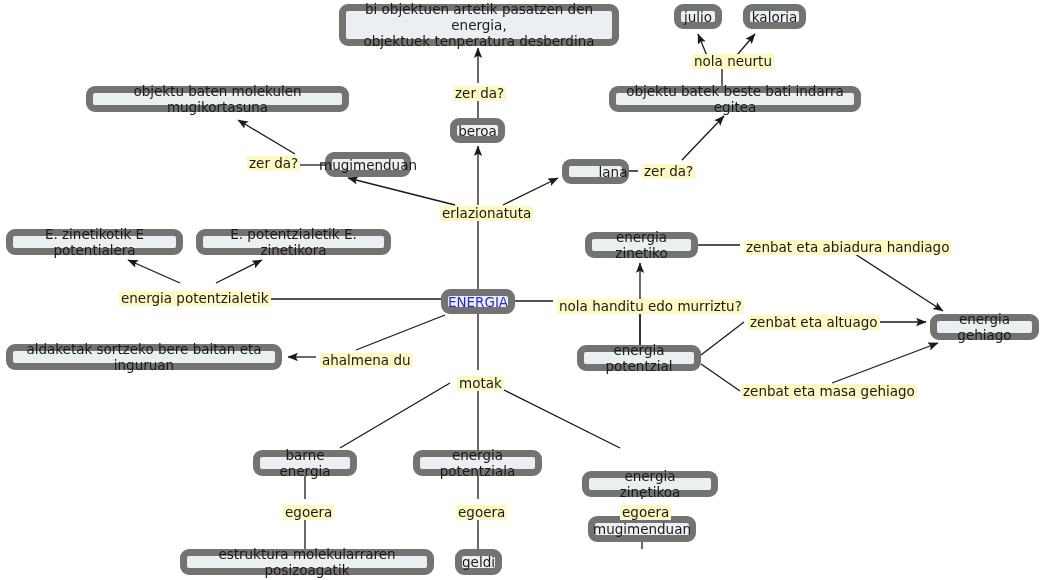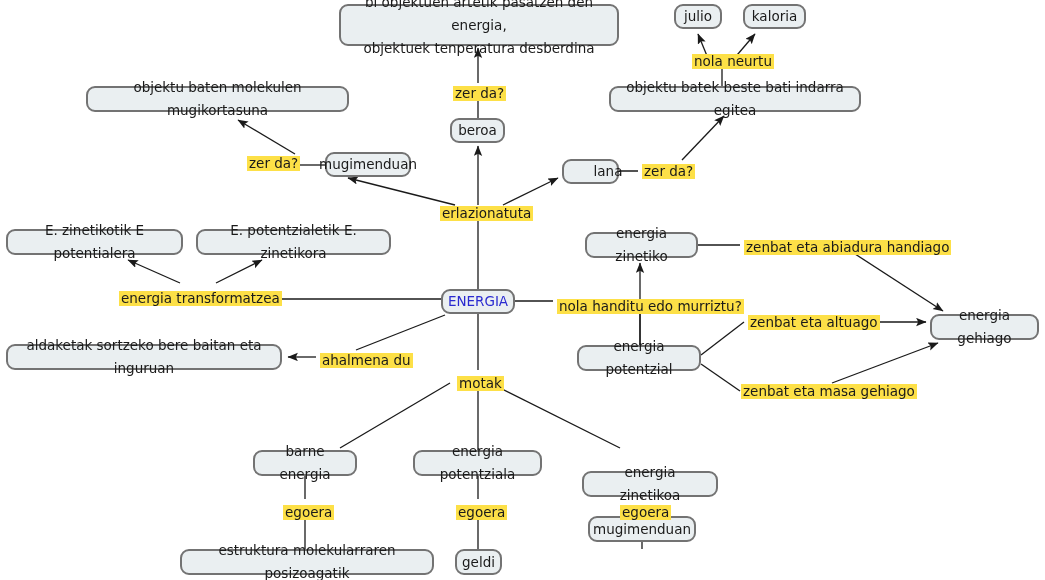--- a/index.html
+++ b/index.html
@@ -22,43 +22,43 @@
     position: absolute;
     left: 0;
     top: 0;
     width: 1045px;
     height: 580px;
   }
   .node {
     position: absolute;
     box-sizing: border-box;
     background: #eaeff1;
-    border: 2px solid #737373;
+    border: 7px solid #737373;
     border-radius: 9px;
     color: #1a1a1a;
     font-size: 13.5px;
-    line-height: 23px;
+    line-height: 16px;
     text-align: center;
     display: flex;
     align-items: center;
     justify-content: center;
     padding: 3px 9px;
     white-space: pre-line;
     z-index: 3;
   }
   .node.accent {
     color: #2a2ad0;
   }
   .linklabel {
     position: absolute;
     color: #1a1a1a;
     font-size: 13.5px;
     line-height: 15px;
     white-space: nowrap;
-    background: #fde047;
+    background: #fef9c3;
     padding: 0 2px;
     z-index: 4;
   }
 </style>
 </head>
 <body>
 
 <div id="canvas">
 
   <svg id="edges" viewBox="0 0 1045 580" xmlns="http://www.w3.org/2000/svg">
@@ -131,21 +131,21 @@
       <div class="node" style="left: 180px; top: 549px; width: 254px; height: 26px;">estruktura molekularraren posizoagatik</div>
       <div class="node" style="left: 455px; top: 549px; width: 47px; height: 26px;">geldi</div>
       <div class="node" style="left: 588px; top: 516px; width: 108px; height: 26px;">mugimenduan</div>
     </div>
   <div id="label-layer">
       <div class="linklabel" style="left: 453px; top: 86px;">zer da?</div>
       <div class="linklabel" style="left: 692px; top: 54px;">nola neurtu</div>
       <div class="linklabel" style="left: 247px; top: 156px;">zer da?</div>
       <div class="linklabel" style="left: 642px; top: 164px;">zer da?</div>
       <div class="linklabel" style="left: 440px; top: 206px;">erlazionatuta</div>
-      <div class="linklabel" style="left: 119px; top: 291px;">energia transformatzea</div>
+      <div class="linklabel" style="left: 119px; top: 291px;">energia potentzialetik</div>
       <div class="linklabel" style="left: 557px; top: 299px;">nola handitu edo murriztu?</div>
       <div class="linklabel" style="left: 744px; top: 240px;">zenbat eta abiadura handiago</div>
       <div class="linklabel" style="left: 748px; top: 315px;">zenbat eta altuago</div>
       <div class="linklabel" style="left: 741px; top: 384px;">zenbat eta masa gehiago</div>
       <div class="linklabel" style="left: 320px; top: 353px;">ahalmena du</div>
       <div class="linklabel" style="left: 457px; top: 376px;">motak</div>
       <div class="linklabel" style="left: 283px; top: 505px;">egoera</div>
       <div class="linklabel" style="left: 456px; top: 505px;">egoera</div>
       <div class="linklabel" style="left: 620px; top: 505px;">egoera</div>
     </div>

